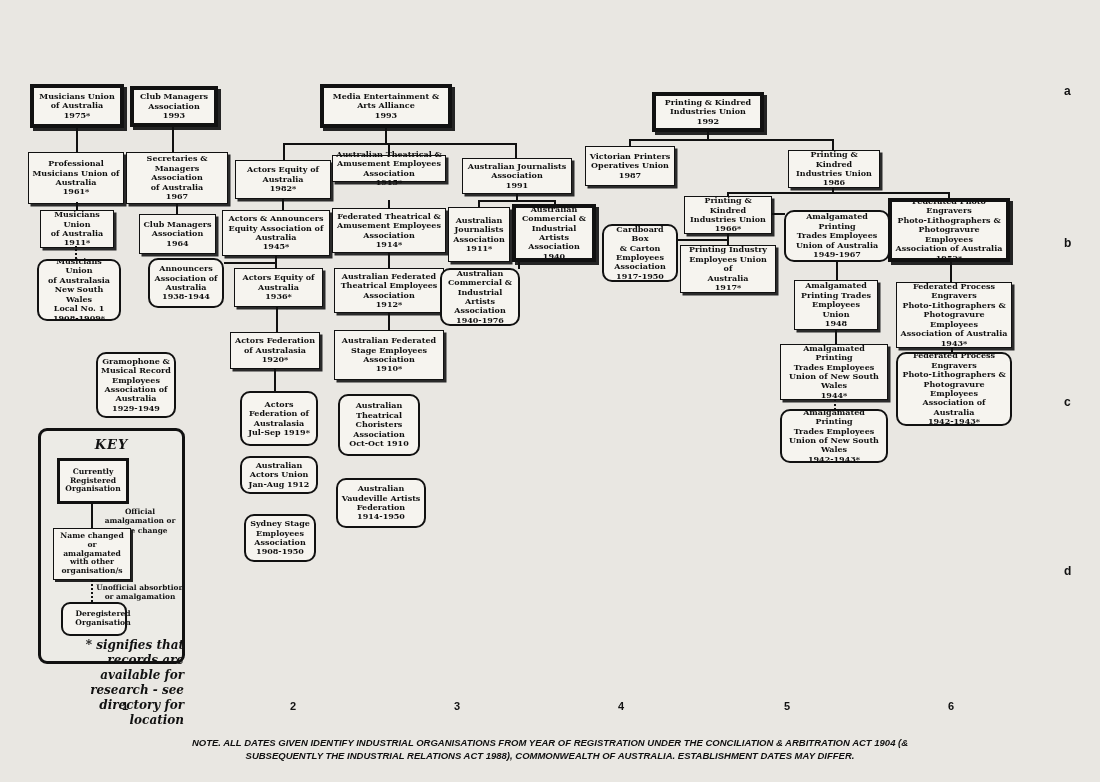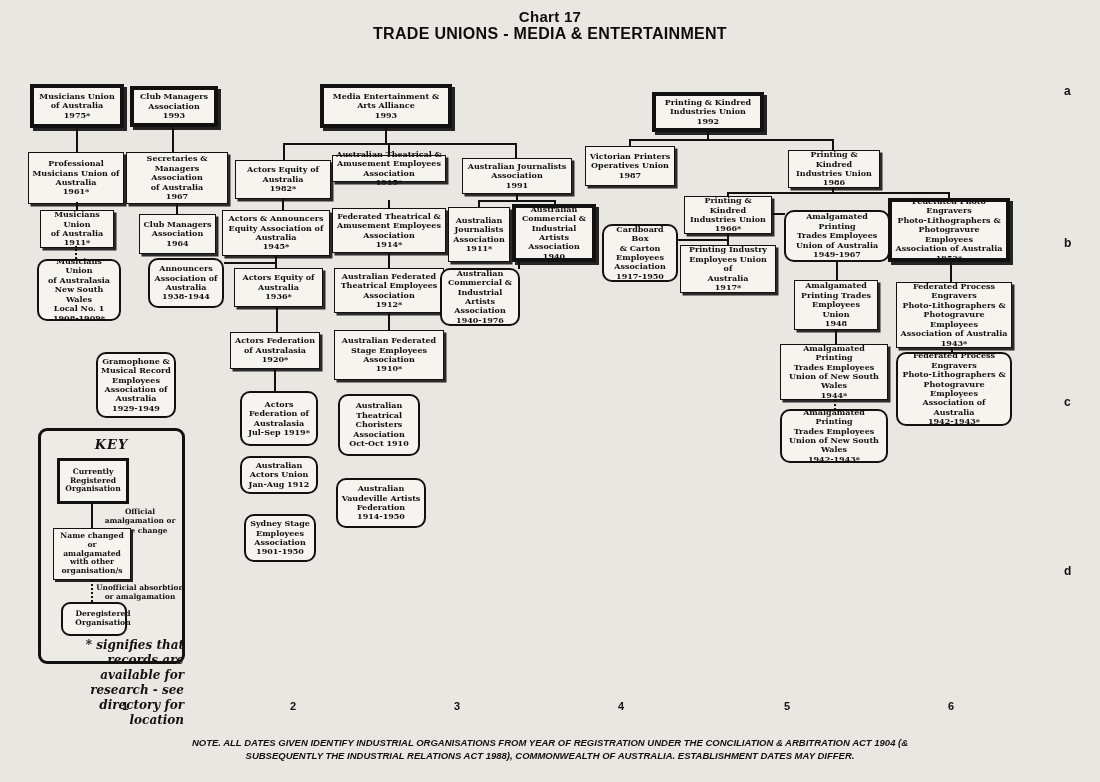--- a/index.html
+++ b/index.html
@@ -37,24 +37,20 @@
   .kfoot{position:absolute;left:4px;top:207px;width:139px;font-size:12px;font-weight:bold;
          font-style:italic;text-align:right;line-height:1.25;}
   .note{position:absolute;top:737px;left:0;width:100%;text-align:center;white-space:pre-line;
         font-family:"Liberation Sans",sans-serif;font-style:italic;font-weight:bold;font-size:9.5px;
         line-height:1.35;color:#101010;}
 </style>
 </head>
 <body>
 
 <div class="page">
-  <div class="header">
-    <div class="line1">Chart 17</div>
-    <div class="line2">TRADE UNIONS - MEDIA &amp; ENTERTAINMENT</div>
-  </div>
 
   <div id="diagram">
       <div class="node registered" style="left: 30px; top: 84px; width: 94px; height: 44px;">Musicians Union
 of Australia
 1975*</div>
       <div class="node renamed" style="left: 28px; top: 152px; width: 96px; height: 52px;">Professional
 Musicians Union of
 Australia
 1961*</div>
       <div class="node renamed" style="left: 40px; top: 210px; width: 74px; height: 38px;">Musicians Union
@@ -104,21 +100,21 @@
       <div class="node deregistered" style="left: 240px; top: 391px; width: 78px; height: 55px;">Actors
 Federation of
 Australasia
 Jul-Sep 1919*</div>
       <div class="node deregistered" style="left: 240px; top: 456px; width: 78px; height: 38px;">Australian
 Actors Union
 Jan-Aug 1912</div>
       <div class="node deregistered" style="left: 244px; top: 514px; width: 72px; height: 48px;">Sydney Stage
 Employees
 Association
-1901-1950</div>
+1908-1950</div>
       <div class="node renamed" style="left: 332px; top: 155px; width: 114px; height: 27px;">Australian Theatrical &amp;
 Amusement Employees
 Association
 1915*</div>
       <div class="node renamed" style="left: 332px; top: 208px; width: 114px; height: 45px;">Federated Theatrical &amp;
 Amusement Employees
 Association
 1914*</div>
       <div class="node renamed" style="left: 334px; top: 268px; width: 110px; height: 45px;">Australian Federated
 Theatrical Employees

